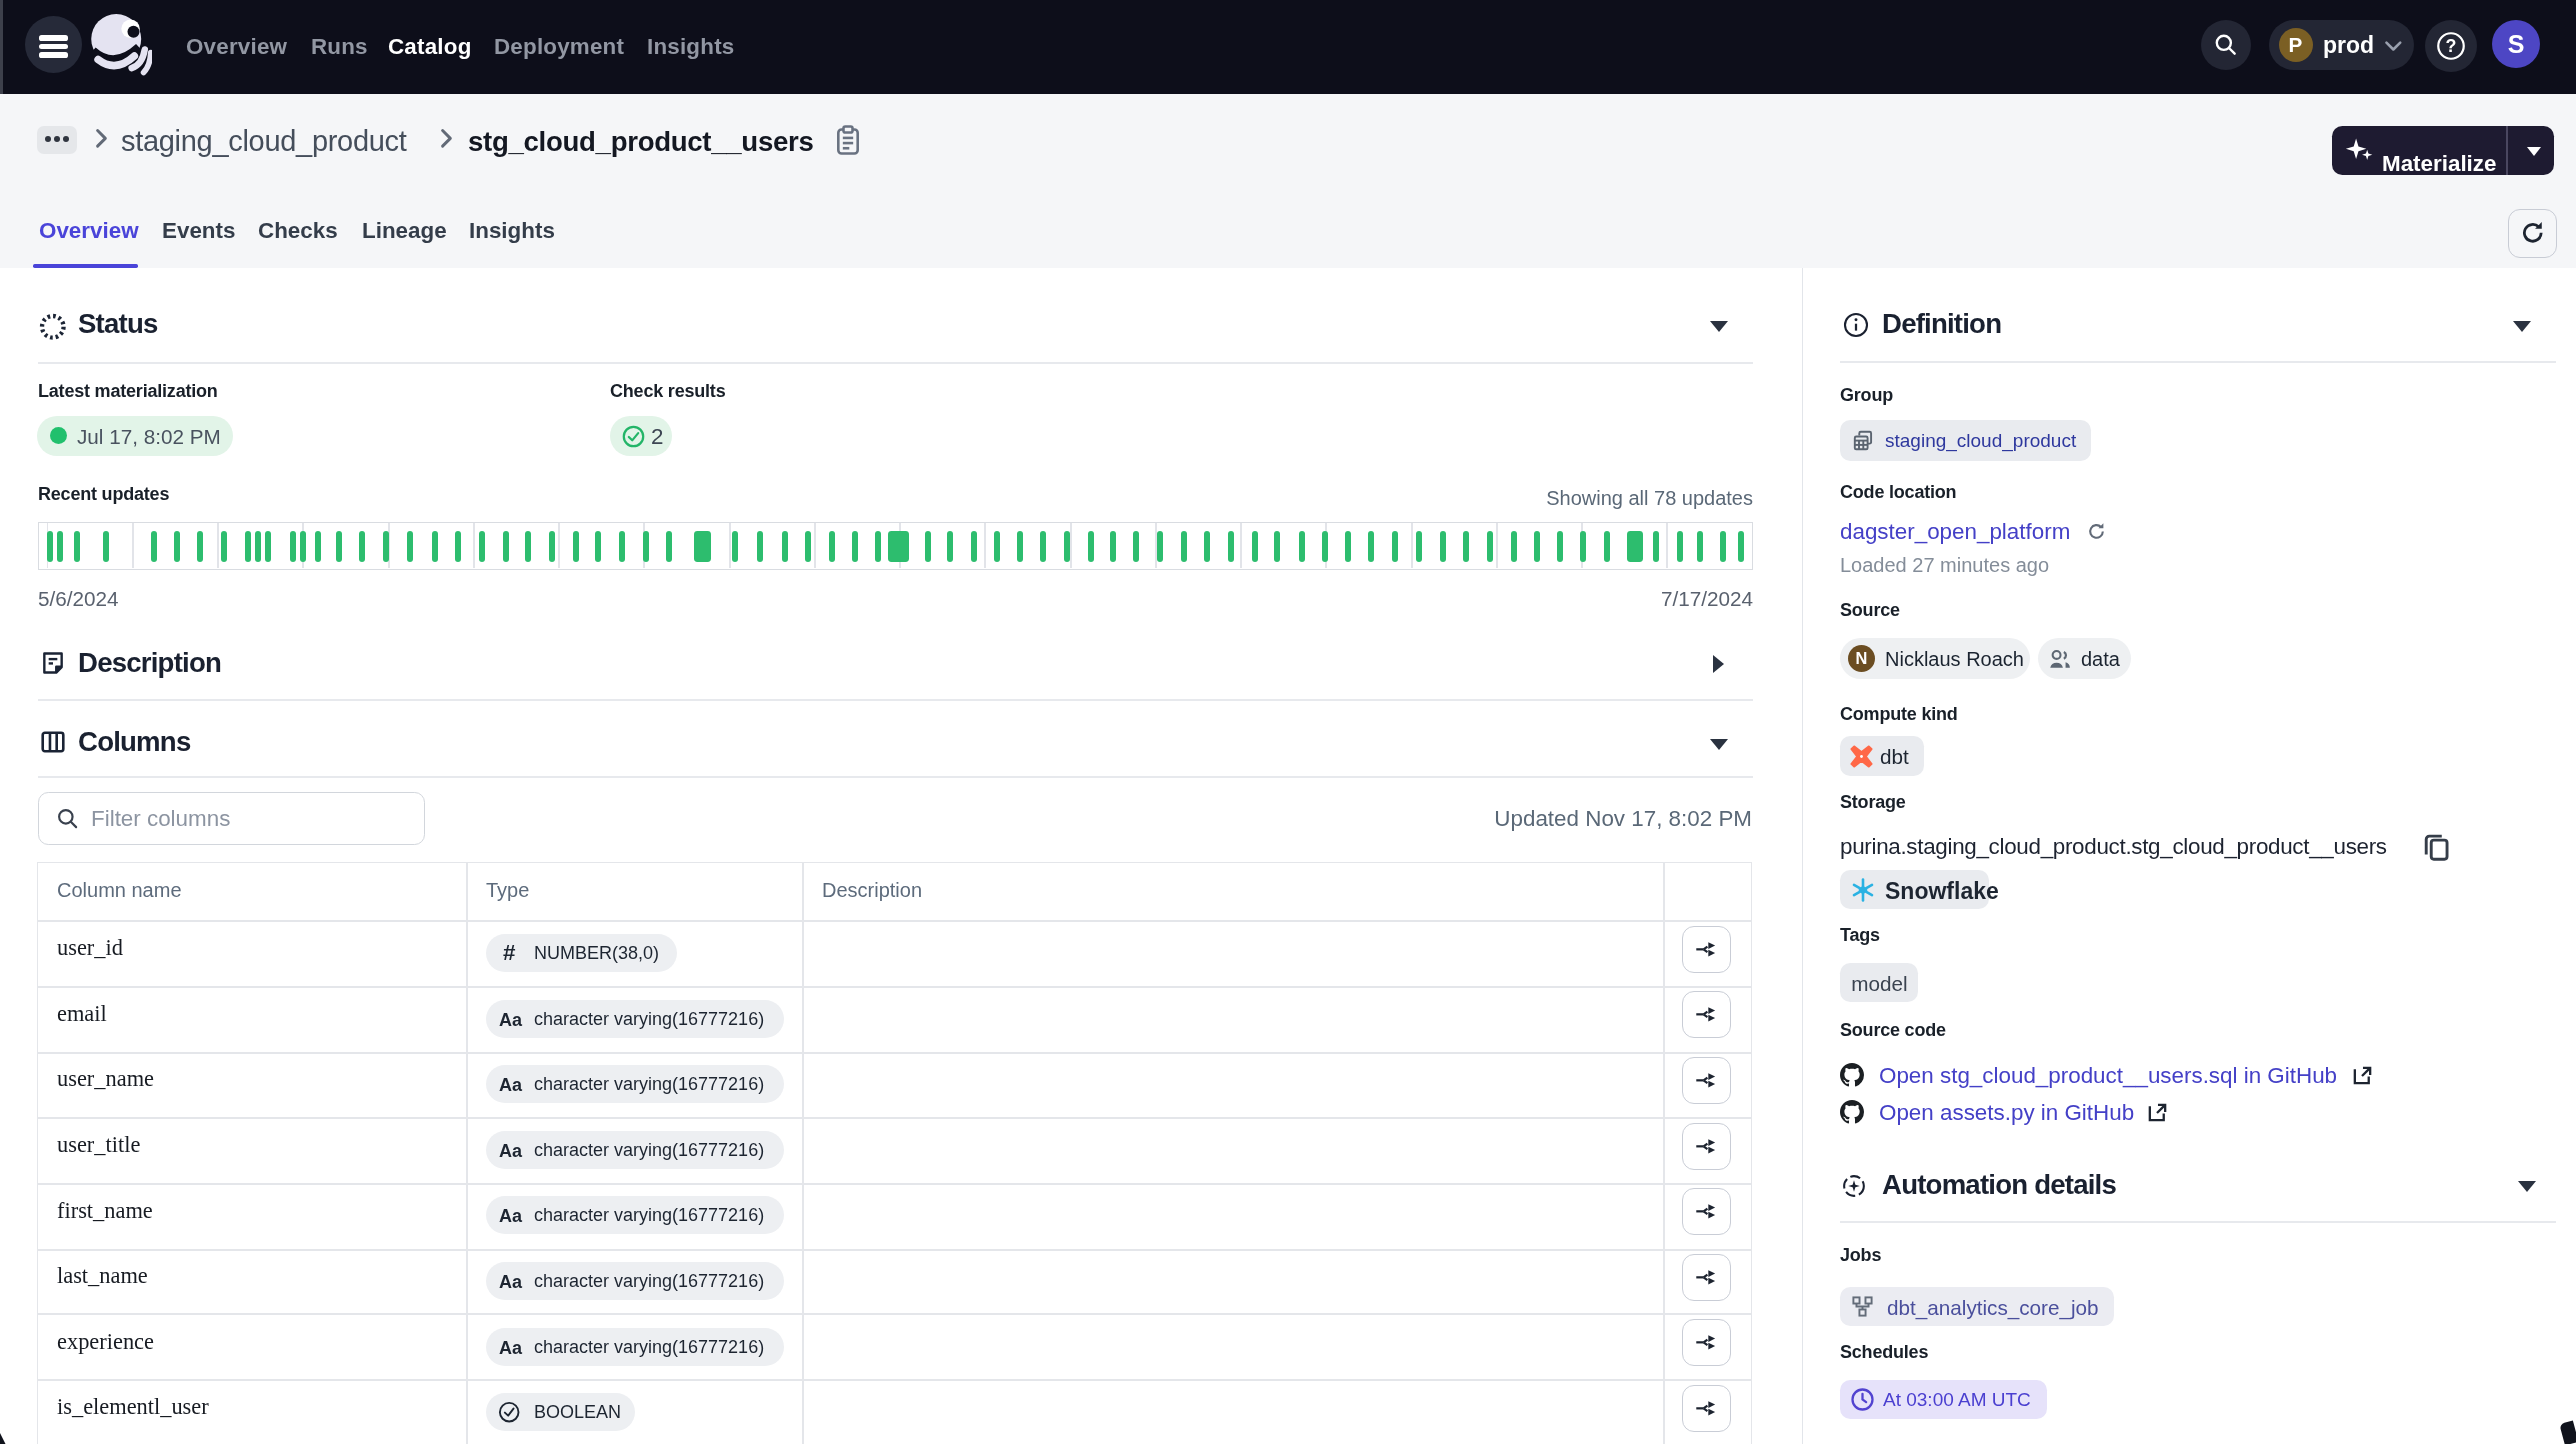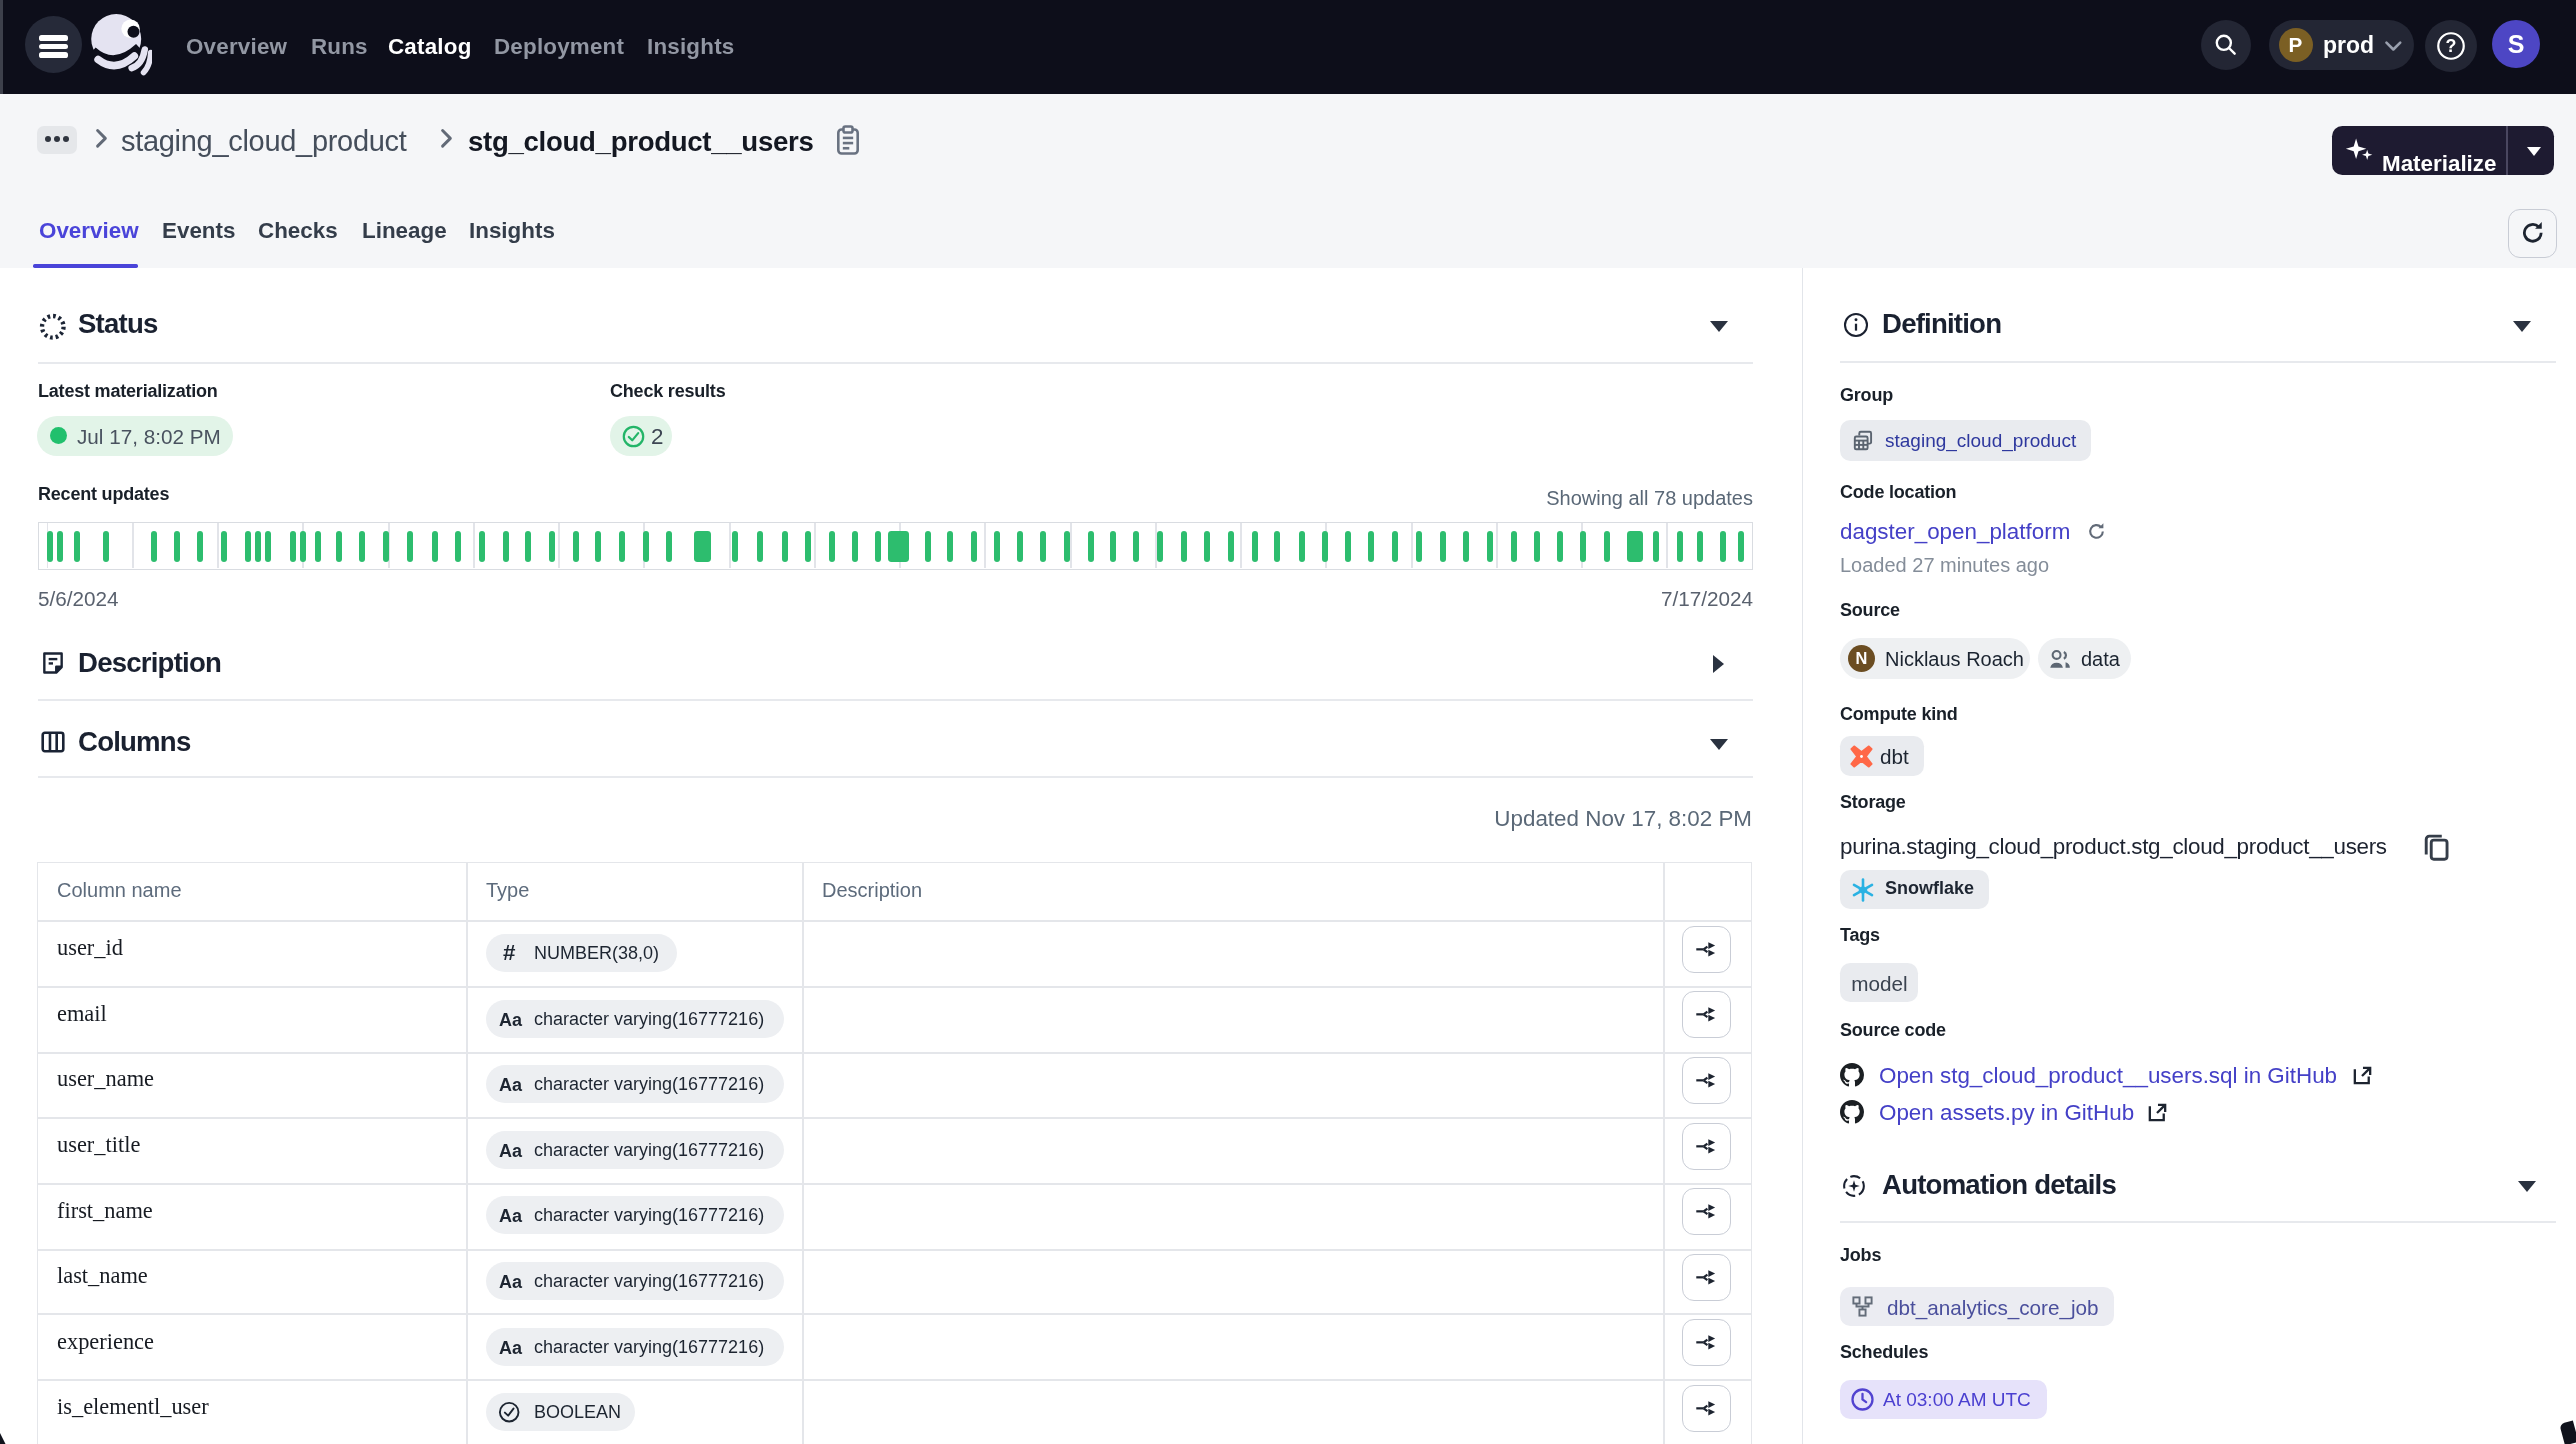--- a/index.html
+++ b/index.html
@@ -293,20 +293,27 @@
 
   <svg class="abs" style="left:40px;top:461px" width="26" height="26" viewBox="0 0 24 24">
         <rect x="2.5" y="3.5" width="19" height="17" rx="2" fill="none" stroke="#1a2334" stroke-width="2.4"></rect>
         <line x1="9.2" y1="3.5" x2="9.2" y2="20.5" stroke="#1a2334" stroke-width="2.4"></line>
         <line x1="15.4" y1="3.5" x2="15.4" y2="20.5" stroke="#1a2334" stroke-width="2.4"></line>
       </svg>
   <span class="h2" style="left:78px;top:458px">Columns</span>
   <span class="caret-d" style="left:1710px;top:471px"></span>
   <div class="divider" style="left:38px;top:508px;width:1715px"></div>
 
+  <div id="filter">
+    <svg class="abs" style="left:15.5px;top:13px" width="26" height="26" viewBox="0 0 24 24">
+          <circle cx="10" cy="10" r="6.2" fill="none" stroke="#39414e" stroke-width="2"></circle>
+          <line x1="14.8" y1="14.8" x2="19.5" y2="19.5" stroke="#39414e" stroke-width="2" stroke-linecap="round"></line>
+        </svg>
+    <span>Filter columns</span>
+  </div>
   <span class="abs graytext" style="right:50px;top:538px;font-size:22.4px">Updated Nov 17, 8:02 PM</span>
 
   <div id="table">
     <div class="vline" style="left:428px"></div>
     <div class="vline" style="left:764px"></div>
     <div class="vline" style="left:1625px"></div>
     <div class="hline" style="top:57px"></div>
     <div class="hline" style="top:123px"></div>
     <div class="hline" style="top:189px"></div>
     <div class="hline" style="top:254px"></div>
@@ -499,21 +506,21 @@
       </svg>
   <div class="tag" style="left:37px;top:602px;width:149px;height:39px">
     <svg class="abs" style="left:9.5px;top:6.9px" width="26" height="26" viewBox="0 0 30 30">
       <g stroke="#2ab2e3" stroke-width="3" stroke-linecap="round">
             <line x1="15" y1="3" x2="15" y2="27"></line>
             <line x1="4.6" y1="9" x2="25.4" y2="21"></line>
             <line x1="4.6" y1="21" x2="25.4" y2="9"></line>
           </g>
       <rect x="11.2" y="11.2" width="7.6" height="7.6" fill="#2ab2e3" transform="rotate(45 15 15)"></rect>
     </svg>
-    <span class="abs" style="left:45px;top:7.7px;font-size:18px;font-weight:700;color:#1d2531">Snowflake</span>
+    <span class="abs" style="left:45px;top:7.7px;font-size:23px;font-weight:700;color:#1d2531">Snowflake</span>
   </div>
 
   <span class="lbl" style="left:37px;top:657px">Tags</span>
   <div class="tag" style="left:37px;top:695px;width:78px;height:39px">
     <span class="abs" style="left:11.2px;top:8.6px;font-size:20.7px;color:#3a4350">model</span>
   </div>
 
   <span class="lbl" style="left:37px;top:752px">Source code</span>
   <svg class="abs gh" style="left:37px;top:795px" width="24" height="24" viewBox="0 0 16 16">
         <path fill="#1b1f23" d="M8 0C3.58 0 0 3.58 0 8c0 3.54 2.29 6.53 5.47 7.59.4.07.55-.17.55-.38 0-.19-.01-.82-.01-1.49-2.01.37-2.53-.49-2.69-.94-.09-.23-.48-.94-.82-1.13-.28-.15-.68-.52-.01-.53.63-.01 1.08.58 1.23.82.72 1.21 1.87.87 2.33.66.07-.52.28-.87.51-1.07-1.78-.2-3.64-.89-3.64-3.95 0-.87.31-1.59.82-2.15-.08-.2-.36-1.02.08-2.12 0 0 .67-.21 2.2.82.64-.18 1.32-.27 2-.27s1.36.09 2 .27c1.53-1.04 2.2-.82 2.2-.82.44 1.1.16 1.92.08 2.12.51.56.82 1.27.82 2.15 0 3.07-1.87 3.75-3.65 3.95.29.25.54.73.54 1.48 0 1.07-.01 1.93-.01 2.2 0 .21.15.46.55.38A8.01 8.01 0 0 0 16 8c0-4.42-3.58-8-8-8z"></path>

